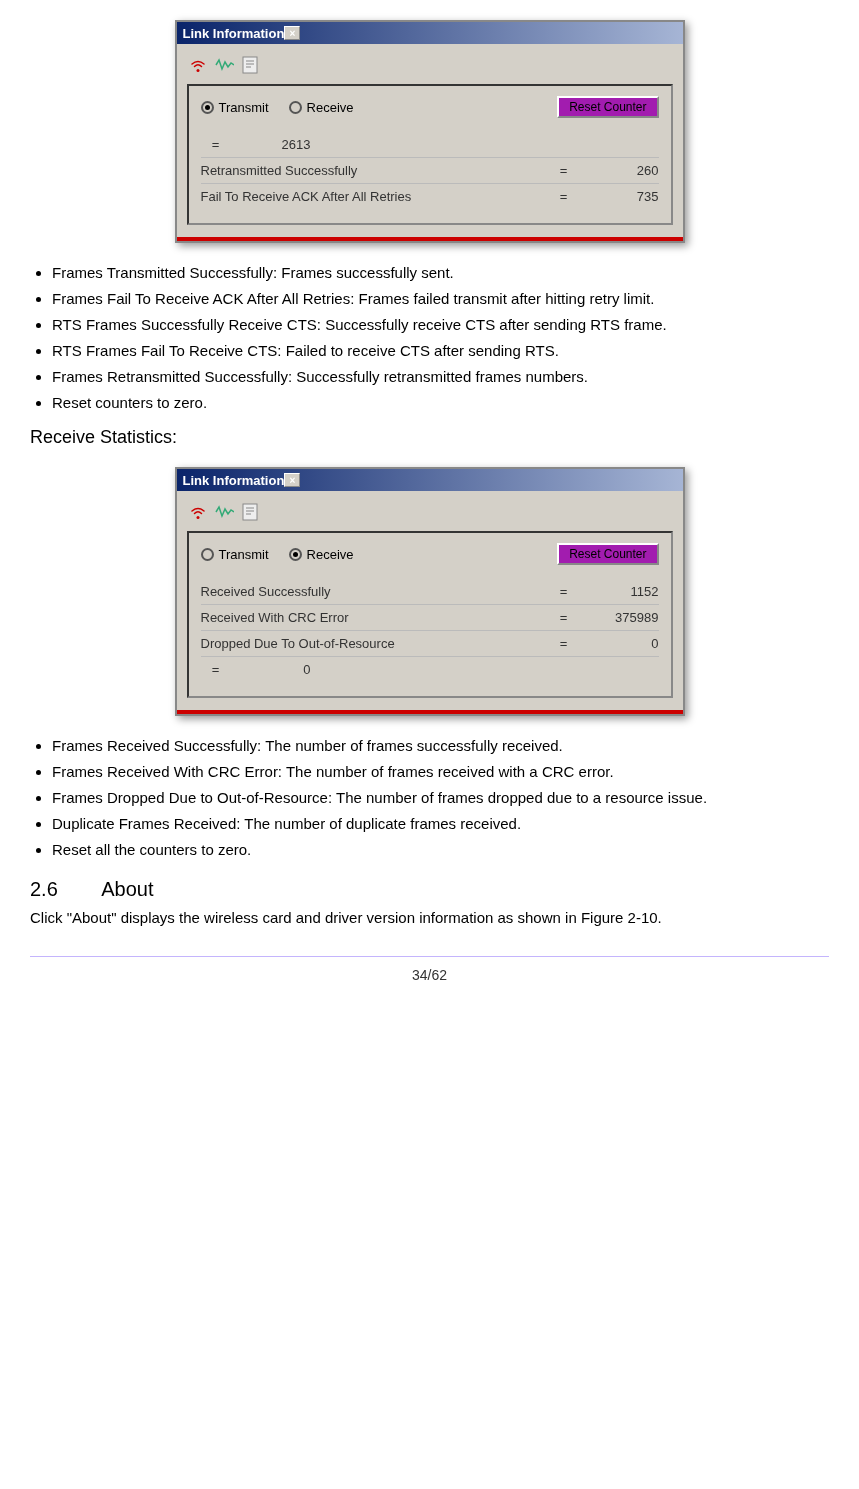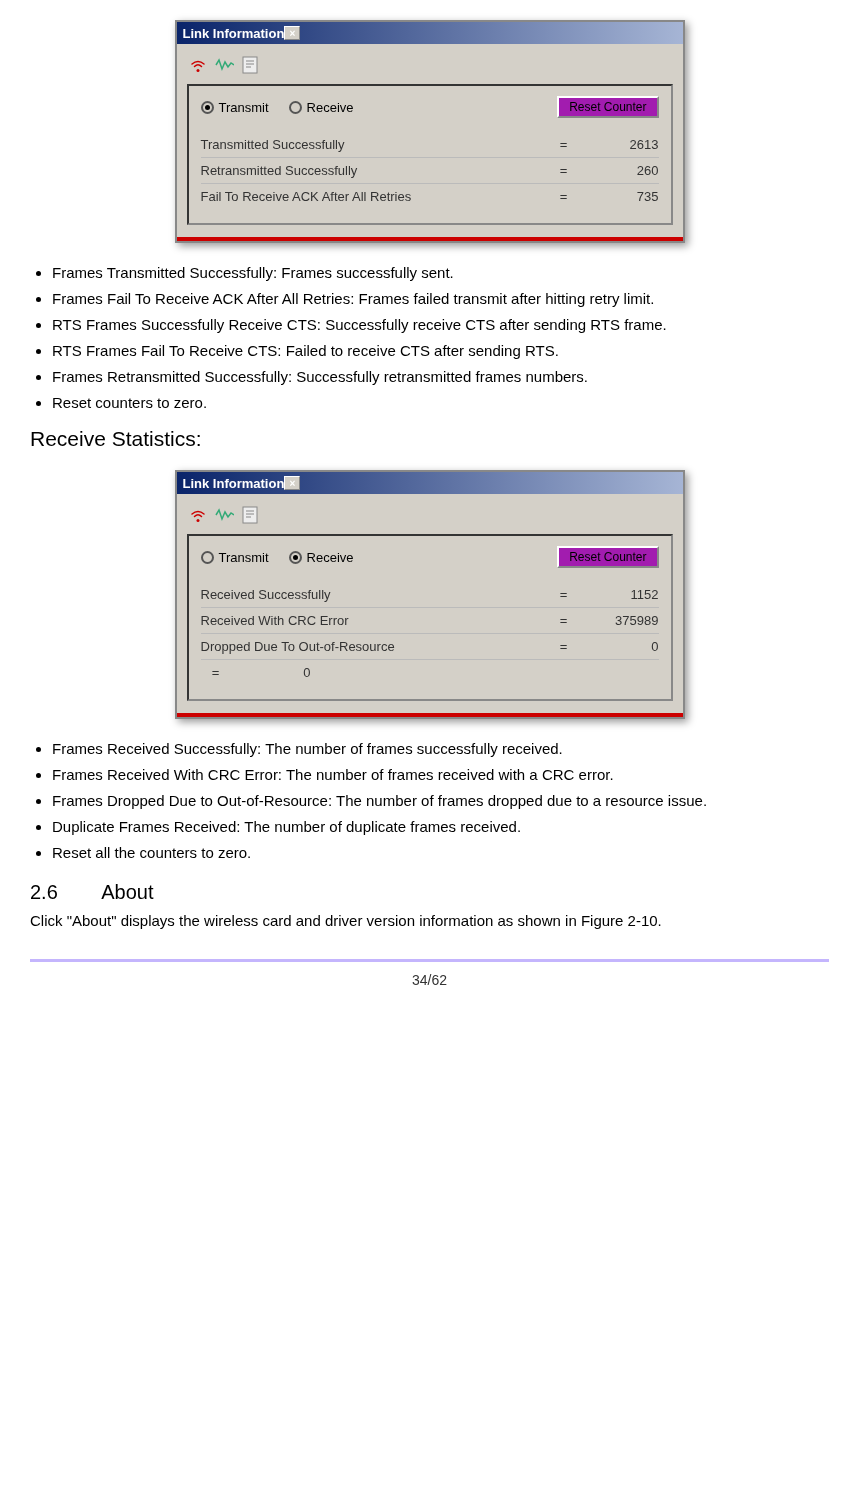--- a/index.html
+++ b/index.html
@@ -170,21 +170,21 @@
       margin: 8px 0 12px 22px;
       line-height: 1.6;
     }
 
     .bullet-list li {
       margin-bottom: 2px;
       font-size: 15px;
     }
 
     .section-label {
-      font-size: 21px;
+      font-size: 18px;
       margin-bottom: 19px;
     }
 
     
     .heading-2-6 {
       font-size: 20px;
       font-weight: normal;
       margin: 16px 0 8px 0;
     }
 
@@ -199,21 +199,21 @@
       margin-bottom: 6px;
     }
 
     
     .page-footer {
       text-align: center;
       font-size: 14px;
       color: #333;
       margin-top: 30px;
       padding-top: 10px;
-      border-top: 3px solid #c4b5fd;
+      border-top: 1px solid #c4b5fd;
     }
 
     
     .dialog-border-bottom {
       height: 4px;
       background: #cc0000;
       margin-top: 2px;
     }
   </style>
 </head>
@@ -261,21 +261,20 @@
             </div>
             <div class="radio-item">
               <div class="radio-circle"></div>
               <span>Receive</span>
             </div>
             <button class="reset-btn">Reset Counter</button>
           </div>
           <div class="stats-table">
 
           <div class="stats-row">
-      <span class="stats-label">Transmitted Successfully</span>
       <span class="stats-eq">=</span>
       <span class="stats-value">2613</span>
     </div>
               <div class="stats-row">
       <span class="stats-label">Retransmitted Successfully</span>
       <span class="stats-eq">=</span>
       <span class="stats-value">260</span>
     </div>
               <div class="stats-row">
       <span class="stats-label">Fail To Receive ACK After All Retries</span>

